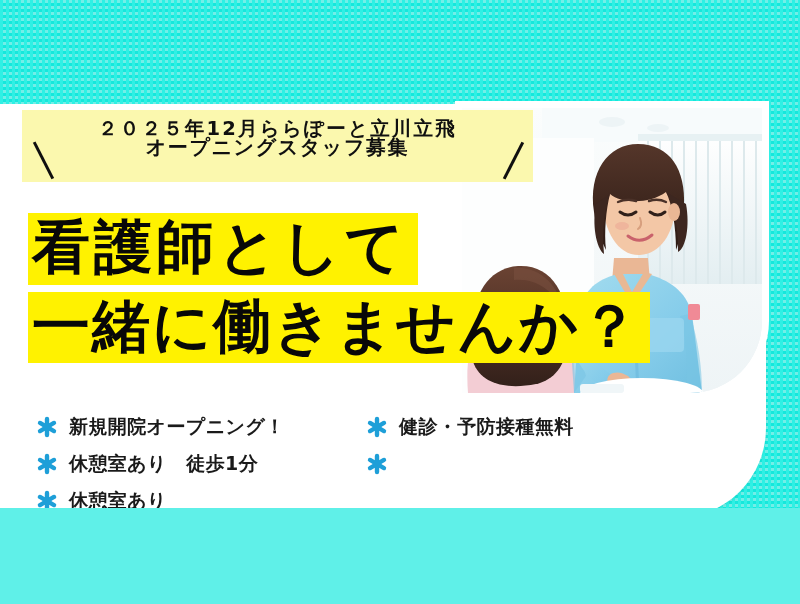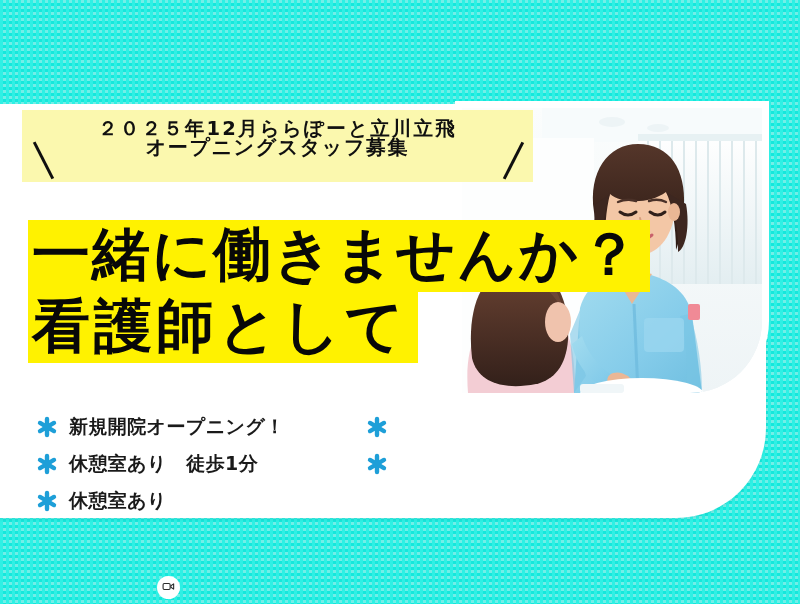--- a/index.html
+++ b/index.html
@@ -1,21 +1,21 @@
 <!DOCTYPE html>
 <html><head>
 <meta charset="utf-8">
 <style>
   html,body{margin:0;padding:0;}
   body{
     width:800px;height:604px;overflow:hidden;
     font-family:"DejaVu Sans","Liberation Sans",sans-serif;
     background:#5ff0e8;
   }
-  #stage{position:relative;width:800px;height:604px;overflow:hidden;}
+  #stage{position:relative;width:800px;height:508px;overflow:hidden;}
 
   
   .bg{
     position:absolute;inset:0;
     background-color:#ffffff;
     background-image:
       linear-gradient(90deg, #2ff0e4 50%, rgba(47,240,228,0) 50%),
       linear-gradient(0deg,  #2ff0e4 50%, rgba(47,240,228,0) 50%);
     background-size:6px 6px, 6px 6px;
     background-position:0 0, 0 0;
@@ -219,22 +219,22 @@
   </div>
 
   <div class="banner">
     <div class="line1">２０２５年12月ららぽーと立川立飛</div>
     <div class="line2">オープニングスタッフ募集</div>
   </div>
   <div class="slash left"></div>
   <div class="slash right"></div>
 
   <div class="headline">
+    <span class="hl row1">看護師として</span>
     <span class="hl row2">一緒に働きませんか？</span>
-    <span class="hl row1">看護師として</span>
   </div>
 
   <div class="bullets">
 
     <div class="bitem">
       <span class="flower">
         <svg viewBox="0 0 24 24" width="22" height="22">
             <g fill="#1e9fd8">
           <rect x="9.6" y="0.8" width="4.8" height="22.4" rx="2.4"></rect>
           <rect x="9.6" y="0.8" width="4.8" height="22.4" rx="2.4" transform="rotate(60 12 12)"></rect>
@@ -250,20 +250,21 @@
       <span class="flower">
         <svg viewBox="0 0 24 24" width="22" height="22">
             <g fill="#1e9fd8">
           <rect x="9.6" y="0.8" width="4.8" height="22.4" rx="2.4"></rect>
           <rect x="9.6" y="0.8" width="4.8" height="22.4" rx="2.4" transform="rotate(60 12 12)"></rect>
           <rect x="9.6" y="0.8" width="4.8" height="22.4" rx="2.4" transform="rotate(120 12 12)"></rect>
           <circle cx="12" cy="12" r="4.6"></circle>
         </g>
           </svg>
       </span>
+      <span class="blabel">健診・予防接種無料</span>
     </div>
 
     <div class="bitem">
       <span class="flower">
         <svg viewBox="0 0 24 24" width="22" height="22">
             <g fill="#1e9fd8">
           <rect x="9.6" y="0.8" width="4.8" height="22.4" rx="2.4"></rect>
           <rect x="9.6" y="0.8" width="4.8" height="22.4" rx="2.4" transform="rotate(60 12 12)"></rect>
           <rect x="9.6" y="0.8" width="4.8" height="22.4" rx="2.4" transform="rotate(120 12 12)"></rect>
           <circle cx="12" cy="12" r="4.6"></circle>

